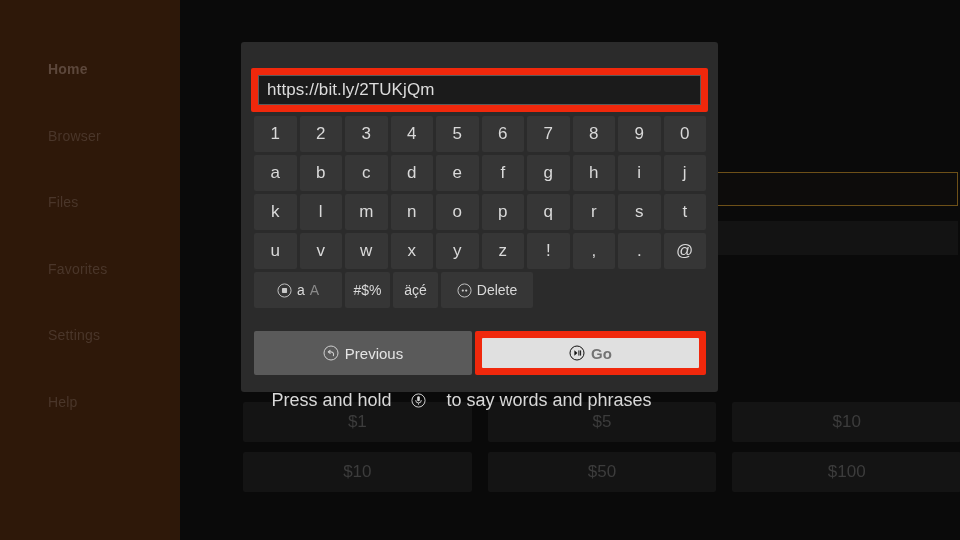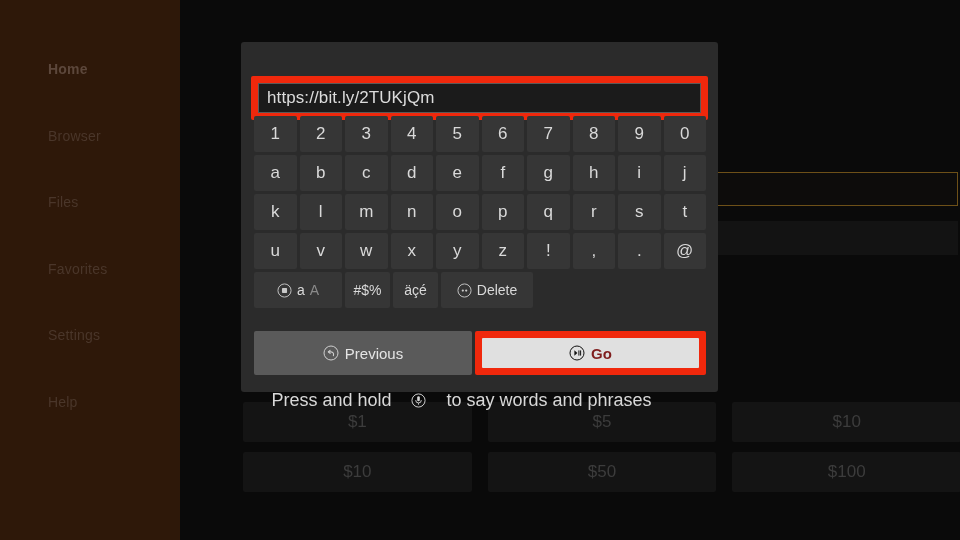--- a/index.html
+++ b/index.html
@@ -105,21 +105,21 @@
     position: absolute;
     left: 241px; top: 42px;
     width: 477px; height: 350px;
     background: #2b2b2b;
     border-radius: 3px;
   }
 
   
   #url-highlight {
     position: absolute;
-    left: 10px; top: 34px;
+    left: 10px; top: 26px;
     width: 457px; height: 44px;
     background: #f0280c;
     border-radius: 2px;
   }
   #url-field {
     position: absolute;
     left: 7px; top: 7px;
     right: 7px; bottom: 7px;
     background: #1b1b1b;
     border: 1px solid #5a5a5a;
@@ -189,21 +189,21 @@
   }
   #go-wrap {
     width: 231px;
     background: #f0280c;
     border-radius: 2px;
     padding: 7px;
   }
   #go-btn {
     width: 100%; height: 100%;
     background: #e0e0e0;
-    color: #7f1d1d;
+    color: #737373;
     font-size: 15px;
     font-weight: bold;
     display: flex;
     align-items: center;
     justify-content: center;
     gap: 6px;
     border-radius: 1px;
   }
 
   

